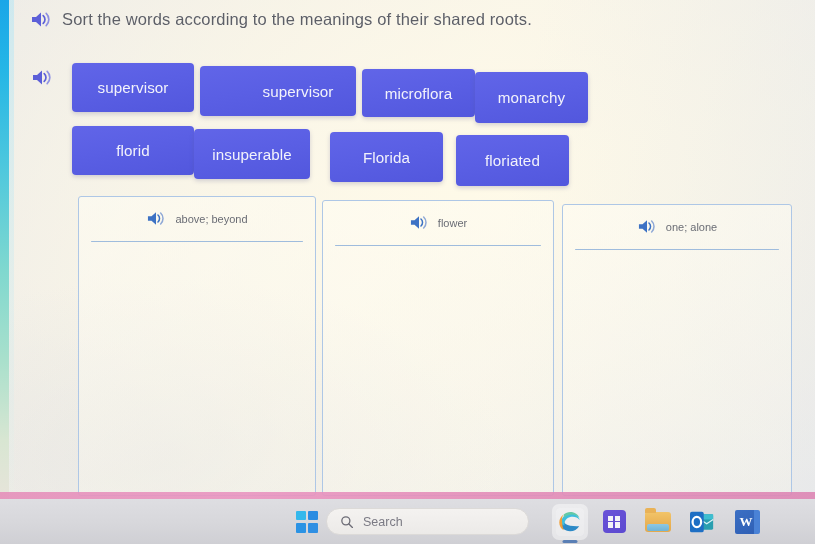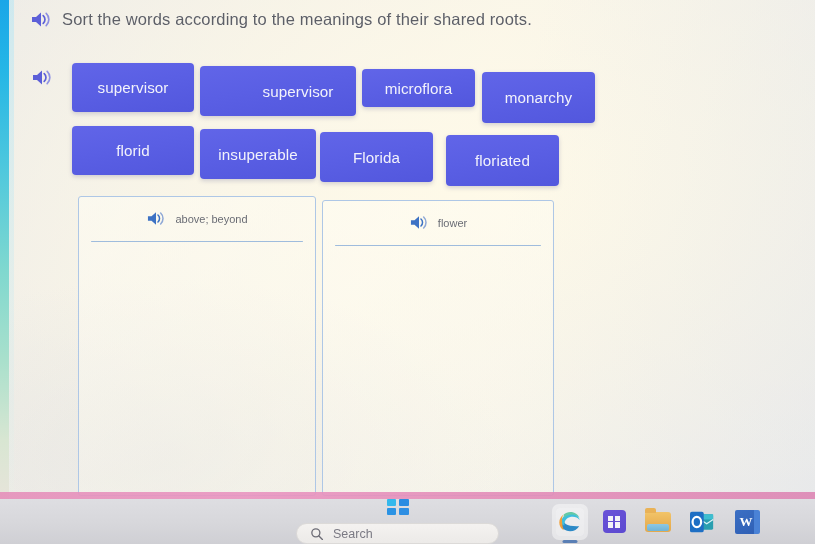--- a/index.html
+++ b/index.html
@@ -117,25 +117,25 @@
     display: flex;
     align-items: center;
     justify-content: center;
     box-shadow: 0 2px 4px rgba(90,90,140,0.25);
     white-space: nowrap;
     letter-spacing: 0.1px;
   }
   
   .tile-row.r1 .tile:nth-child(1) { width: 122px; height: 49px; margin-right: 6px; transform: translateY(0px);  }
   .tile-row.r1 .tile:nth-child(2) { width: 116px; height: 50px; margin-right: 6px; transform: translateY(3px); padding-left: 40px;  }
-  .tile-row.r1 .tile:nth-child(3) { width: 113px; height: 38px; margin-right: 7px; transform: translateY(6px);  }
+  .tile-row.r1 .tile:nth-child(3) { width: 113px; height: 48px; transform: translateY(6px);  }
   .tile-row.r1 .tile:nth-child(4) { width: 113px; height: 51px; transform: translateY(9px);  }
 
-  .tile-row.r2 .tile:nth-child(1) { width: 122px; height: 49px; margin-right: 6px; transform: translateY(0px);  }
-  .tile-row.r2 .tile:nth-child(2) { width: 116px; height: 50px; margin-right: 4px; transform: translateY(3px);  }
+  .tile-row.r2 .tile:nth-child(1) { width: 122px; height: 49px; transform: translateY(0px);  }
+  .tile-row.r2 .tile:nth-child(2) { width: 116px; height: 50px; margin-right: 20px; transform: translateY(3px);  }
   .tile-row.r2 .tile:nth-child(3) { width: 113px; height: 50px; margin-right: 13px; transform: translateY(6px);  }
   .tile-row.r2 .tile:nth-child(4) { width: 113px; height: 51px; transform: translateY(9px); text-align: center;  }
 
   
   .zones {
     position: absolute;
     left: 0; top: 0;
     width: 815px; height: 500px;
     z-index: 3;
   }
@@ -181,21 +181,20 @@
     z-index: 10;
   }
   .tb-center {
     position: absolute;
     left: 296px;
     top: 0;
     height: 45px;
     display: flex;
     align-items: center;
     gap: 8px;
-    flex-direction: column;
   }
 
   .win-logo {
     width: 22px; height: 22px;
     display: grid;
     grid-template-columns: 1fr 1fr;
     grid-template-rows: 1fr 1fr;
     gap: 2.4px;
   }
   .win-logo i { display: block; border-radius: 1px; }
@@ -378,20 +377,33 @@
               <path d="M2 7 h4 L11 2.5 v14 L6 12 H2 Z" fill="#3d72c4"></path>
               <path d="M13.2 5.6 a5.2 5.2 0 0 1 0 7.8" stroke="#3d72c4" stroke-width="1.7" fill="none" stroke-linecap="round"></path>
               <path d="M16.2 3.4 a8.4 8.4 0 0 1 0 12.2" stroke="#8fa8d6" stroke-width="1.7" fill="none" stroke-linecap="round"></path>
             </svg>
           </span>
           <span class="zone-label">flower</span>
         </div>
         <div class="zone-rule"></div>
       </div>
 
+      <div class="zone z3">
+        <div class="zone-head">
+          <span class="spk">
+            <svg width="20" height="17" viewBox="0 0 22 19">
+              <path d="M2 7 h4 L11 2.5 v14 L6 12 H2 Z" fill="#3d72c4"></path>
+              <path d="M13.2 5.6 a5.2 5.2 0 0 1 0 7.8" stroke="#3d72c4" stroke-width="1.7" fill="none" stroke-linecap="round"></path>
+              <path d="M16.2 3.4 a8.4 8.4 0 0 1 0 12.2" stroke="#8fa8d6" stroke-width="1.7" fill="none" stroke-linecap="round"></path>
+            </svg>
+          </span>
+          <span class="zone-label">one; alone</span>
+        </div>
+        <div class="zone-rule"></div>
+      </div>
 
     </div>
 
     <div class="pink-line"></div>
   </div>
 
   <div id="taskbar">
 
     <div class="tb-center">
       <div class="win-logo">

